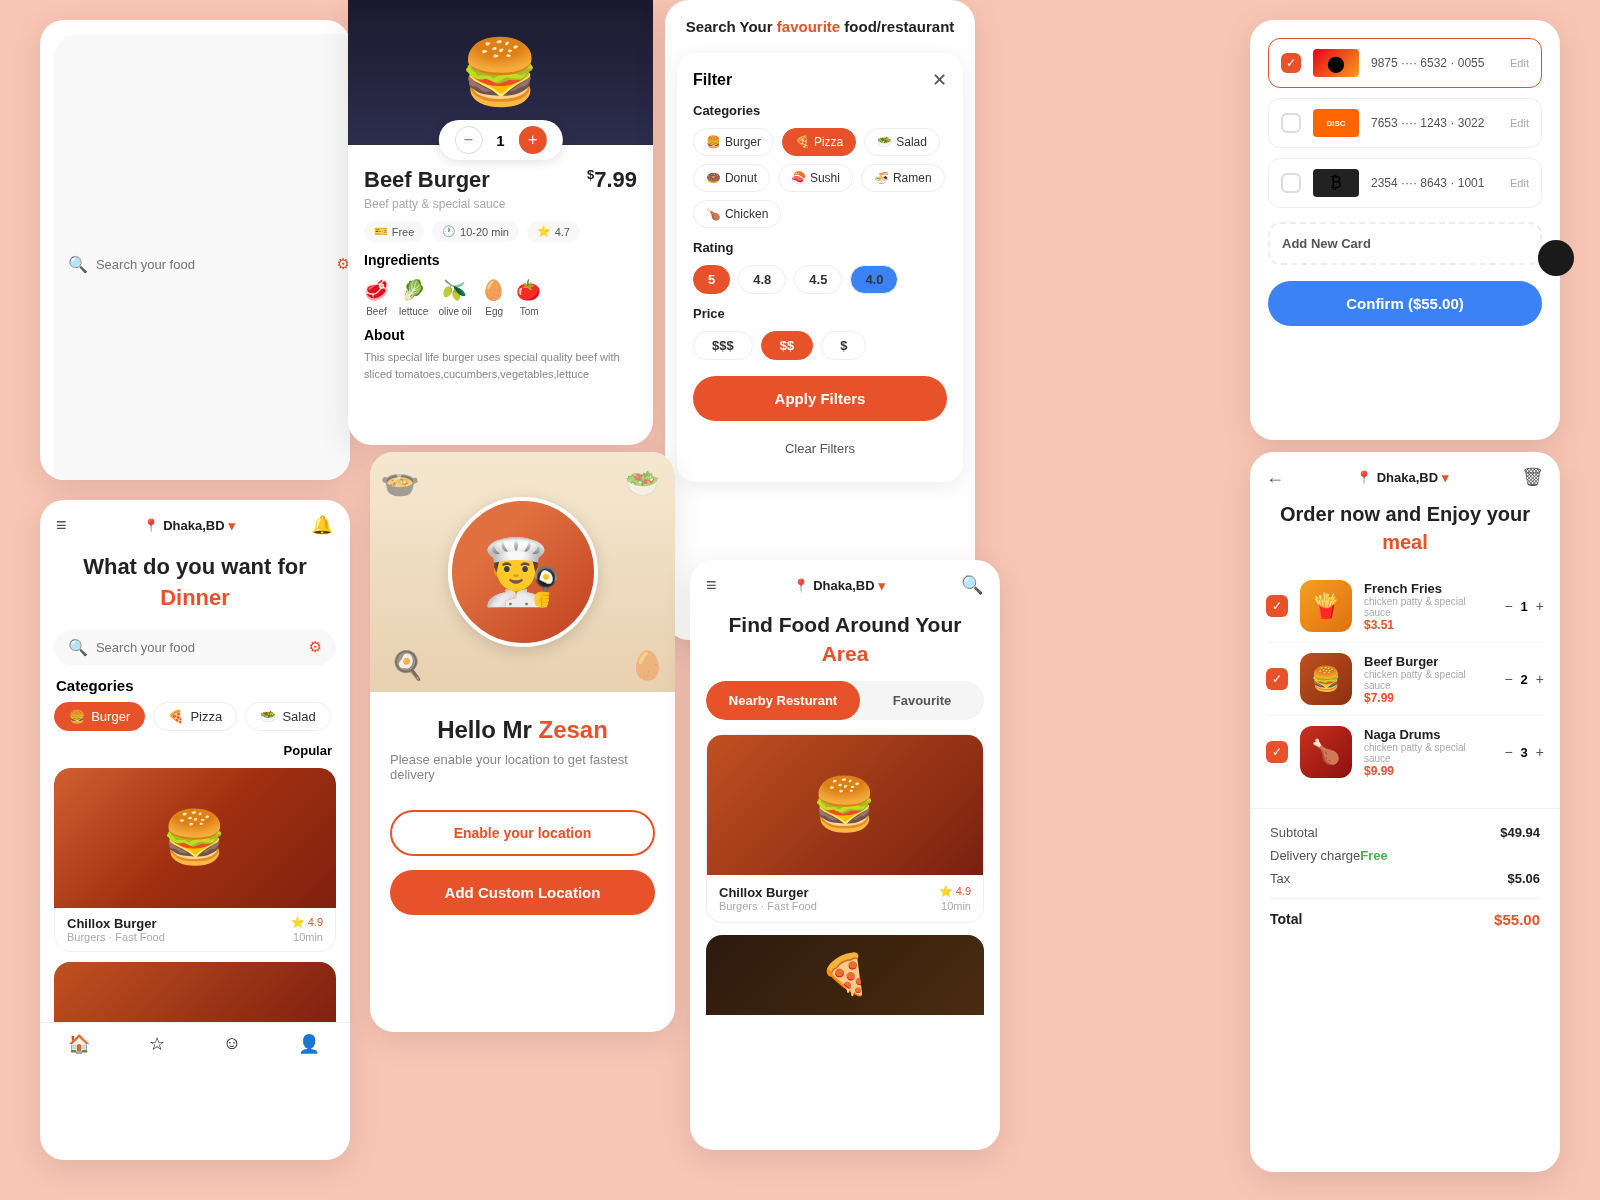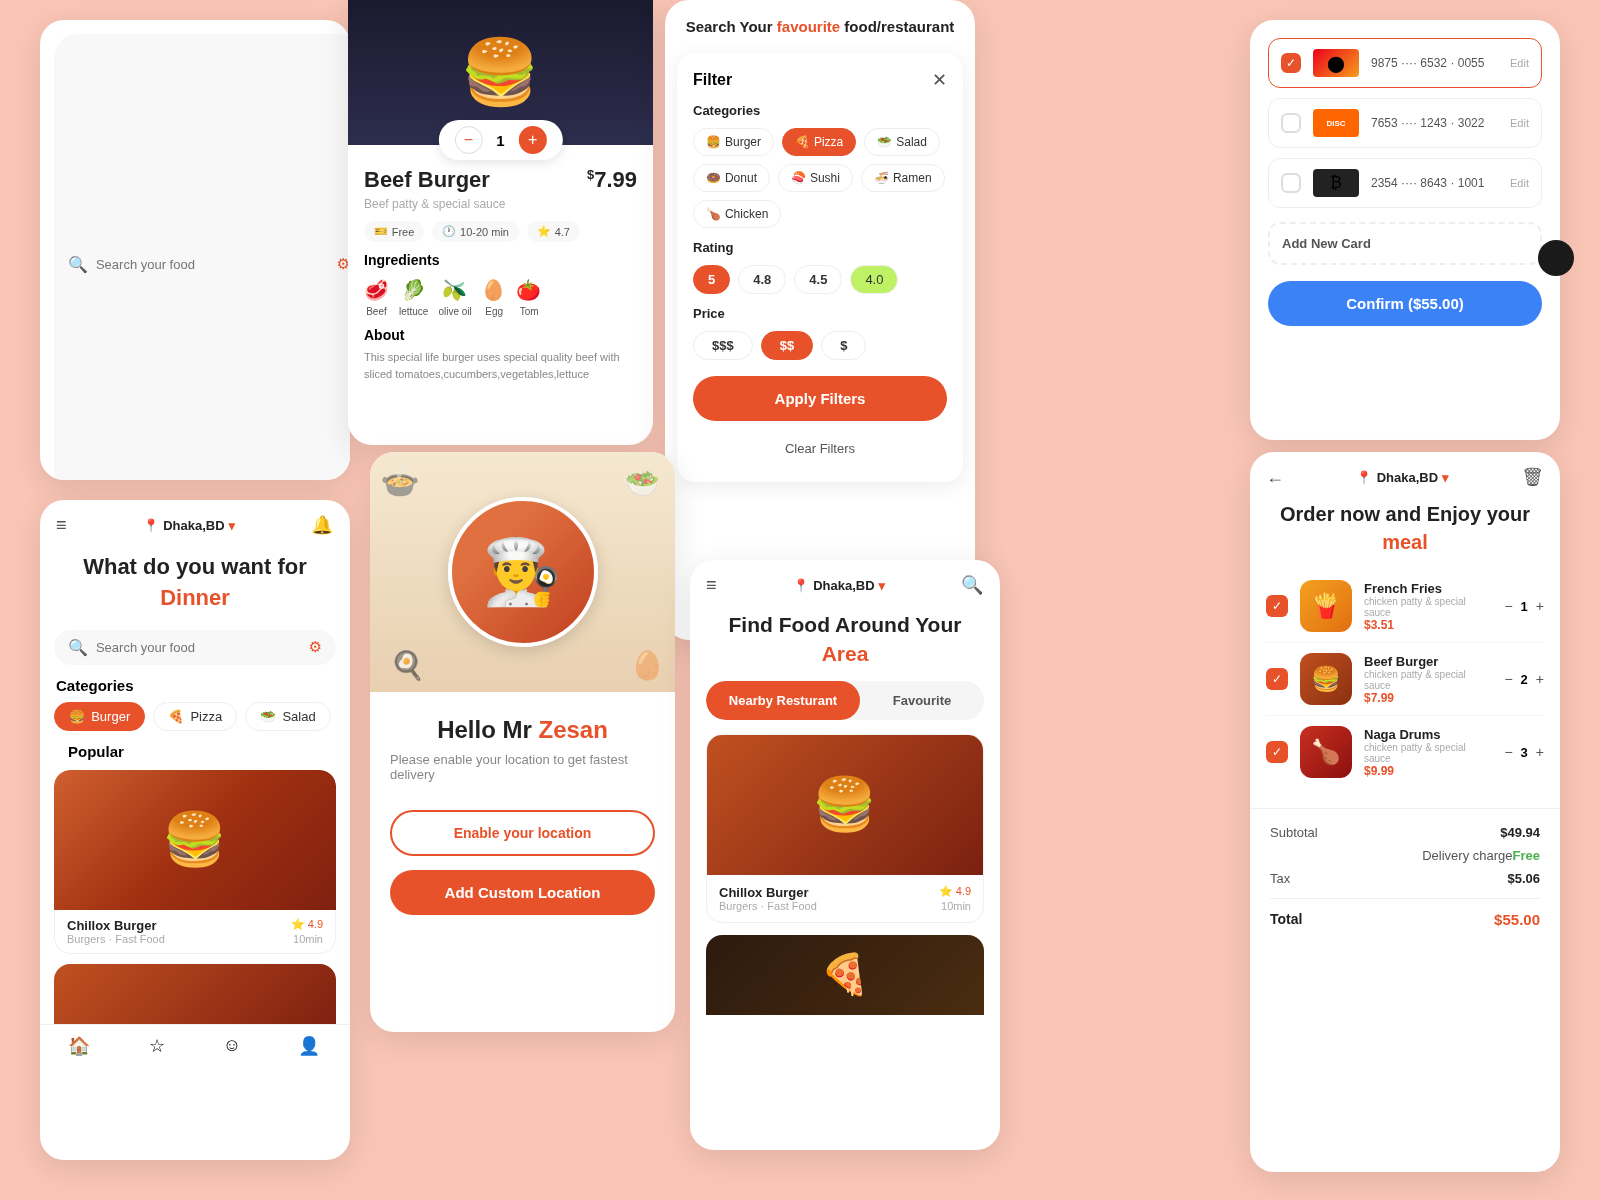--- a/index.html
+++ b/index.html
@@ -253,21 +253,21 @@
       <div class="filter-cat"><span>🍩</span>Donut</div>
       <div class="filter-cat"><span>🍣</span>Sushi</div>
       <div class="filter-cat"><span>🍜</span>Ramen</div>
       <div class="filter-cat"><span>🍗</span>Chicken</div>
     </div>
     <div class="filter-section-title">Rating</div>
     <div class="rating-row" style="display:flex;gap:8px;margin-bottom:12px;">
       <div class="rating-chip active" style="background:#e8522a;color:#fff;border-color:#e8522a;padding:6px 14px;border-radius:20px;border:1.5px solid #e8522a;font-size:13px;font-weight:600;cursor:pointer;">5</div>
       <div class="rating-chip" style="padding:6px 14px;border-radius:20px;border:1.5px solid #eee;font-size:13px;font-weight:600;cursor:pointer;background:#fff;color:#333;">4.8</div>
       <div class="rating-chip" style="padding:6px 14px;border-radius:20px;border:1.5px solid #eee;font-size:13px;font-weight:600;cursor:pointer;background:#fff;color:#333;">4.5</div>
-      <div class="rating-chip" style="padding:6px 14px;border-radius:20px;border:1.5px solid #eee;font-size:13px;font-weight:400;cursor:pointer;background:#bef264;color:#333;">4.0</div>
+      <div class="rating-chip" style="padding:6px 14px;border-radius:20px;border:1.5px solid #eee;font-size:13px;font-weight:700;cursor:pointer;background:#3b82f6;color:#333;">4.0</div>
     </div>
     <div class="filter-section-title">Price</div>
     <div class="price-row" style="display:flex;gap:8px;margin-bottom:16px;">
       <div class="price-chip" style="padding:6px 18px;border-radius:20px;border:1.5px solid #eee;font-size:13px;font-weight:600;cursor:pointer;background:#fff;color:#333;">$$$</div>
       <div class="price-chip active" style="background:#e8522a;color:#fff;border-color:#e8522a;padding:6px 18px;border-radius:20px;border:1.5px solid #e8522a;font-size:13px;font-weight:600;cursor:pointer;">$$</div>
       <div class="price-chip" style="padding:6px 18px;border-radius:20px;border:1.5px solid #eee;font-size:13px;font-weight:600;cursor:pointer;background:#fff;color:#333;">$</div>
     </div>
     <button class="apply-btn">Apply Filters</button>
     <button class="clear-btn">Clear Filters</button>
   </div>
@@ -320,21 +320,21 @@
     <span style="color:#aaa;">🔍</span>
     <input type="text" style="border: none; background: transparent; outline: none; font-size: 13px; color: rgb(170, 170, 170); flex: 1 1 0%;" placeholder="Search your food">
     <span style="color:#e8522a;font-size:15px;">⚙</span>
   </div>
   <div style="font-size:15px;font-weight:700;padding:12px 16px 8px;">Categories</div>
   <div style="display:flex;gap:8px;padding:0 14px 12px;">
     <div class="cat-chip active" style="background:#e8522a;color:#fff;border-color:#e8522a;display:flex;align-items:center;gap:6px;padding:6px 14px;border-radius:20px;font-size:13px;font-weight:500;"><span>🍔</span>Burger</div>
     <div class="cat-chip" style="display:flex;align-items:center;gap:6px;padding:6px 14px;border-radius:20px;border:1.5px solid #eee;font-size:13px;font-weight:500;"><span>🍕</span>Pizza</div>
     <div class="cat-chip" style="display:flex;align-items:center;gap:6px;padding:6px 14px;border-radius:20px;border:1.5px solid #eee;font-size:13px;font-weight:500;"><span>🥗</span>Salad</div>
   </div>
-  <div style="font-size:15px;font-weight:700;padding:0 28px 10px;">Popular</div>
+  <div style="font-size:13px;font-weight:700;padding:0 18px 10px;text-align:right;">Popular</div>
   <div class="food-card" style="margin:0 14px 10px;border-radius:16px;overflow:hidden;">
     <div style="width:100%;height:140px;background:linear-gradient(135deg,#d06030 0%,#a03010 50%,#802010 100%);border-radius:16px 16px 0 0;display:flex;align-items:center;justify-content:center;font-size:52px;">🍔</div>
     <div class="food-info" style="display:flex;justify-content:space-between;align-items:flex-end;padding:8px 12px;border:1px solid #f0f0f0;border-top:none;border-radius:0 0 16px 16px;">
       <div>
         <div class="food-name">Chillox Burger</div>
         <div class="food-sub">Burgers · Fast Food</div>
       </div>
       <div class="food-meta">
         <div class="rating">⭐ <span>4.9</span></div>
         <div class="time-label">10min</div>
@@ -469,21 +469,21 @@
       <span style="font-size:13px;font-weight:700;">3</span>
       <span style="font-size:14px;cursor:pointer;color:#555;">+</span>
     </div>
   </div>
 
   <div style="padding:16px 20px 0;margin-top:20px;border-top:1px solid #f0f0f0;">
     <div style="display:flex;justify-content:space-between;margin-bottom:8px;">
       <span style="font-size:13px;color:#555;">Subtotal</span>
       <span style="font-size:13px;font-weight:600;color:#222;">$49.94</span>
     </div>
-    <div style="display:flex;justify-content:flex-end;margin-bottom:8px;">
+    <div style="display:flex;justify-content:flex-start;margin-bottom:8px;">
       <span style="font-size:13px;color:#555;">Delivery charge</span>
       <span style="font-size:13px;font-weight:600;color:#4caf50;">Free</span>
     </div>
     <div style="display:flex;justify-content:space-between;margin-bottom:12px;">
       <span style="font-size:13px;color:#555;">Tax</span>
       <span style="font-size:13px;font-weight:600;color:#222;">$5.06</span>
     </div>
     <div style="height:1px;background:#f0f0f0;margin-bottom:12px;"></div>
     <div style="display:flex;justify-content:space-between;margin-bottom:0;">
       <span style="font-size:14px;font-weight:700;color:#222;">Total</span>

